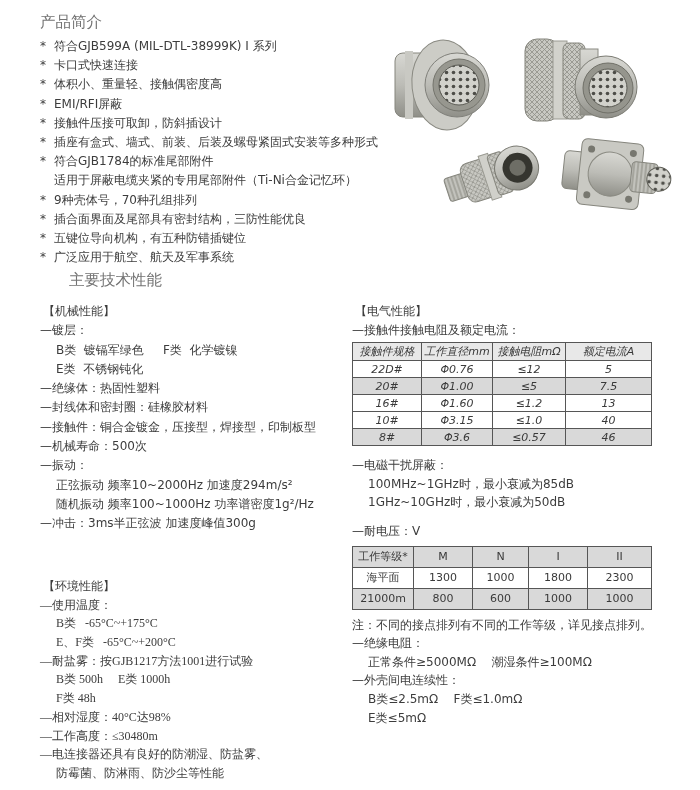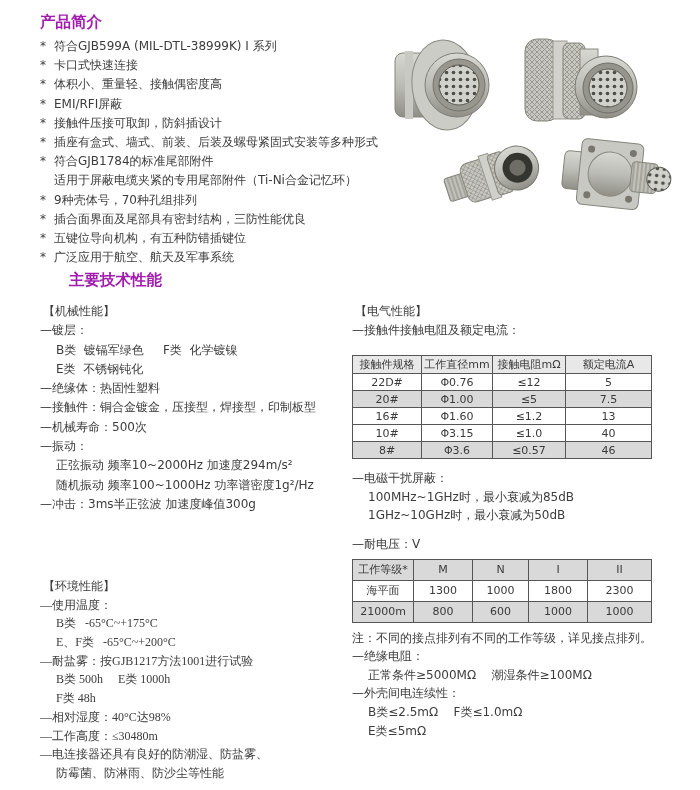--- a/index.html
+++ b/index.html
@@ -1,39 +1,39 @@
 <!DOCTYPE html>
 <html><head>
 <meta charset="utf-8">
 <style>
   html,body{margin:0;padding:0;background:#fff;}
   .page{position:relative;width:700px;height:790px;background:#ffffff;overflow:hidden;
         font-family:"DejaVu Sans",sans-serif;color:#3c3c3c;}
-  .big-title{position:absolute;left:40px;font-size:15.5px;font-weight:bold;color:#a21caf;white-space:pre;}
+  .big-title{position:absolute;left:40px;font-size:15.5px;font-weight:normal;color:#737373;white-space:pre;}
   #intro-title{top:12px;}
   #tech-title{top:270px;margin-left:29px;}
   .intro{position:absolute;left:40px;top:37px;width:348px;}
   .bline{white-space:pre;font-size:12px;line-height:19.2px;height:19.2px;}
   .mk{display:inline-block;width:14px;}
   .col{position:absolute;}
   .mech{left:40px;top:302px;width:332px;}
   .env{left:40px;top:577px;width:332px;}
   .elec{left:352px;top:302px;width:308px;}
   .line{white-space:pre;font-size:12px;line-height:19.3px;height:19.3px;}
   .env .line{line-height:18.7px;height:18.7px;font-family:Liberation Serif, serif;}
   .elec .line{line-height:18.6px;height:18.6px;}
   .hdr{padding-left:3px;}
   .ind{padding-left:16px;}
   .mt10{margin-top:10px;}
   .mt6{margin-top:6px;}
   .mt5{margin-top:5px;}
   .tbl{border-collapse:collapse;table-layout:fixed;width:299px;border:1px solid #4a4a4a;}
   .tbl th,.tbl td{border:1px solid #565656;font-size:11px;font-weight:normal;text-align:center;
                   padding:1px 0;color:#3a3a3a;white-space:pre;overflow:hidden;}
-  #t1{margin-top:16px;} #t1 th,#t1 td{height:14px;}
+  #t1{margin-top:3px;font-style:italic;} #t1 th,#t1 td{height:14px;}
   #t2 th,#t2 td{height:18px;}
   .th-row th{background:#e8e8e8;}
   .alt td,.alt th{background:#d9d9d9;}
   .photos{position:absolute;left:387px;top:27px;}
 </style>
 </head>
 <body>
 
 <div class="page">
 
@@ -118,20 +118,21 @@
   </svg>
 
   <div class="big-title" id="tech-title">主要技术性能</div>
 
   <div class="col mech">
     <div class="line hdr">【机械性能】</div>
     <div class="line">—镀层：</div>
     <div class="line ind">B类  镀镉军绿色     F类  化学镀镍</div>
     <div class="line ind">E类  不锈钢钝化</div>
     <div class="line">—绝缘体：热固性塑料</div>
+    <div class="line">—封线体和密封圈：硅橡胶材料</div>
     <div class="line">—接触件：铜合金镀金，压接型，焊接型，印制板型</div>
     <div class="line">—机械寿命：500次</div>
     <div class="line">—振动：</div>
     <div class="line ind">正弦振动 频率10~2000Hz 加速度294m/s²</div>
     <div class="line ind">随机振动 频率100~1000Hz 功率谱密度1g²/Hz</div>
     <div class="line">—冲击：3ms半正弦波 加速度峰值300g</div>
   </div>
 
   <div class="col env">
     <div class="line hdr">【环境性能】</div>

